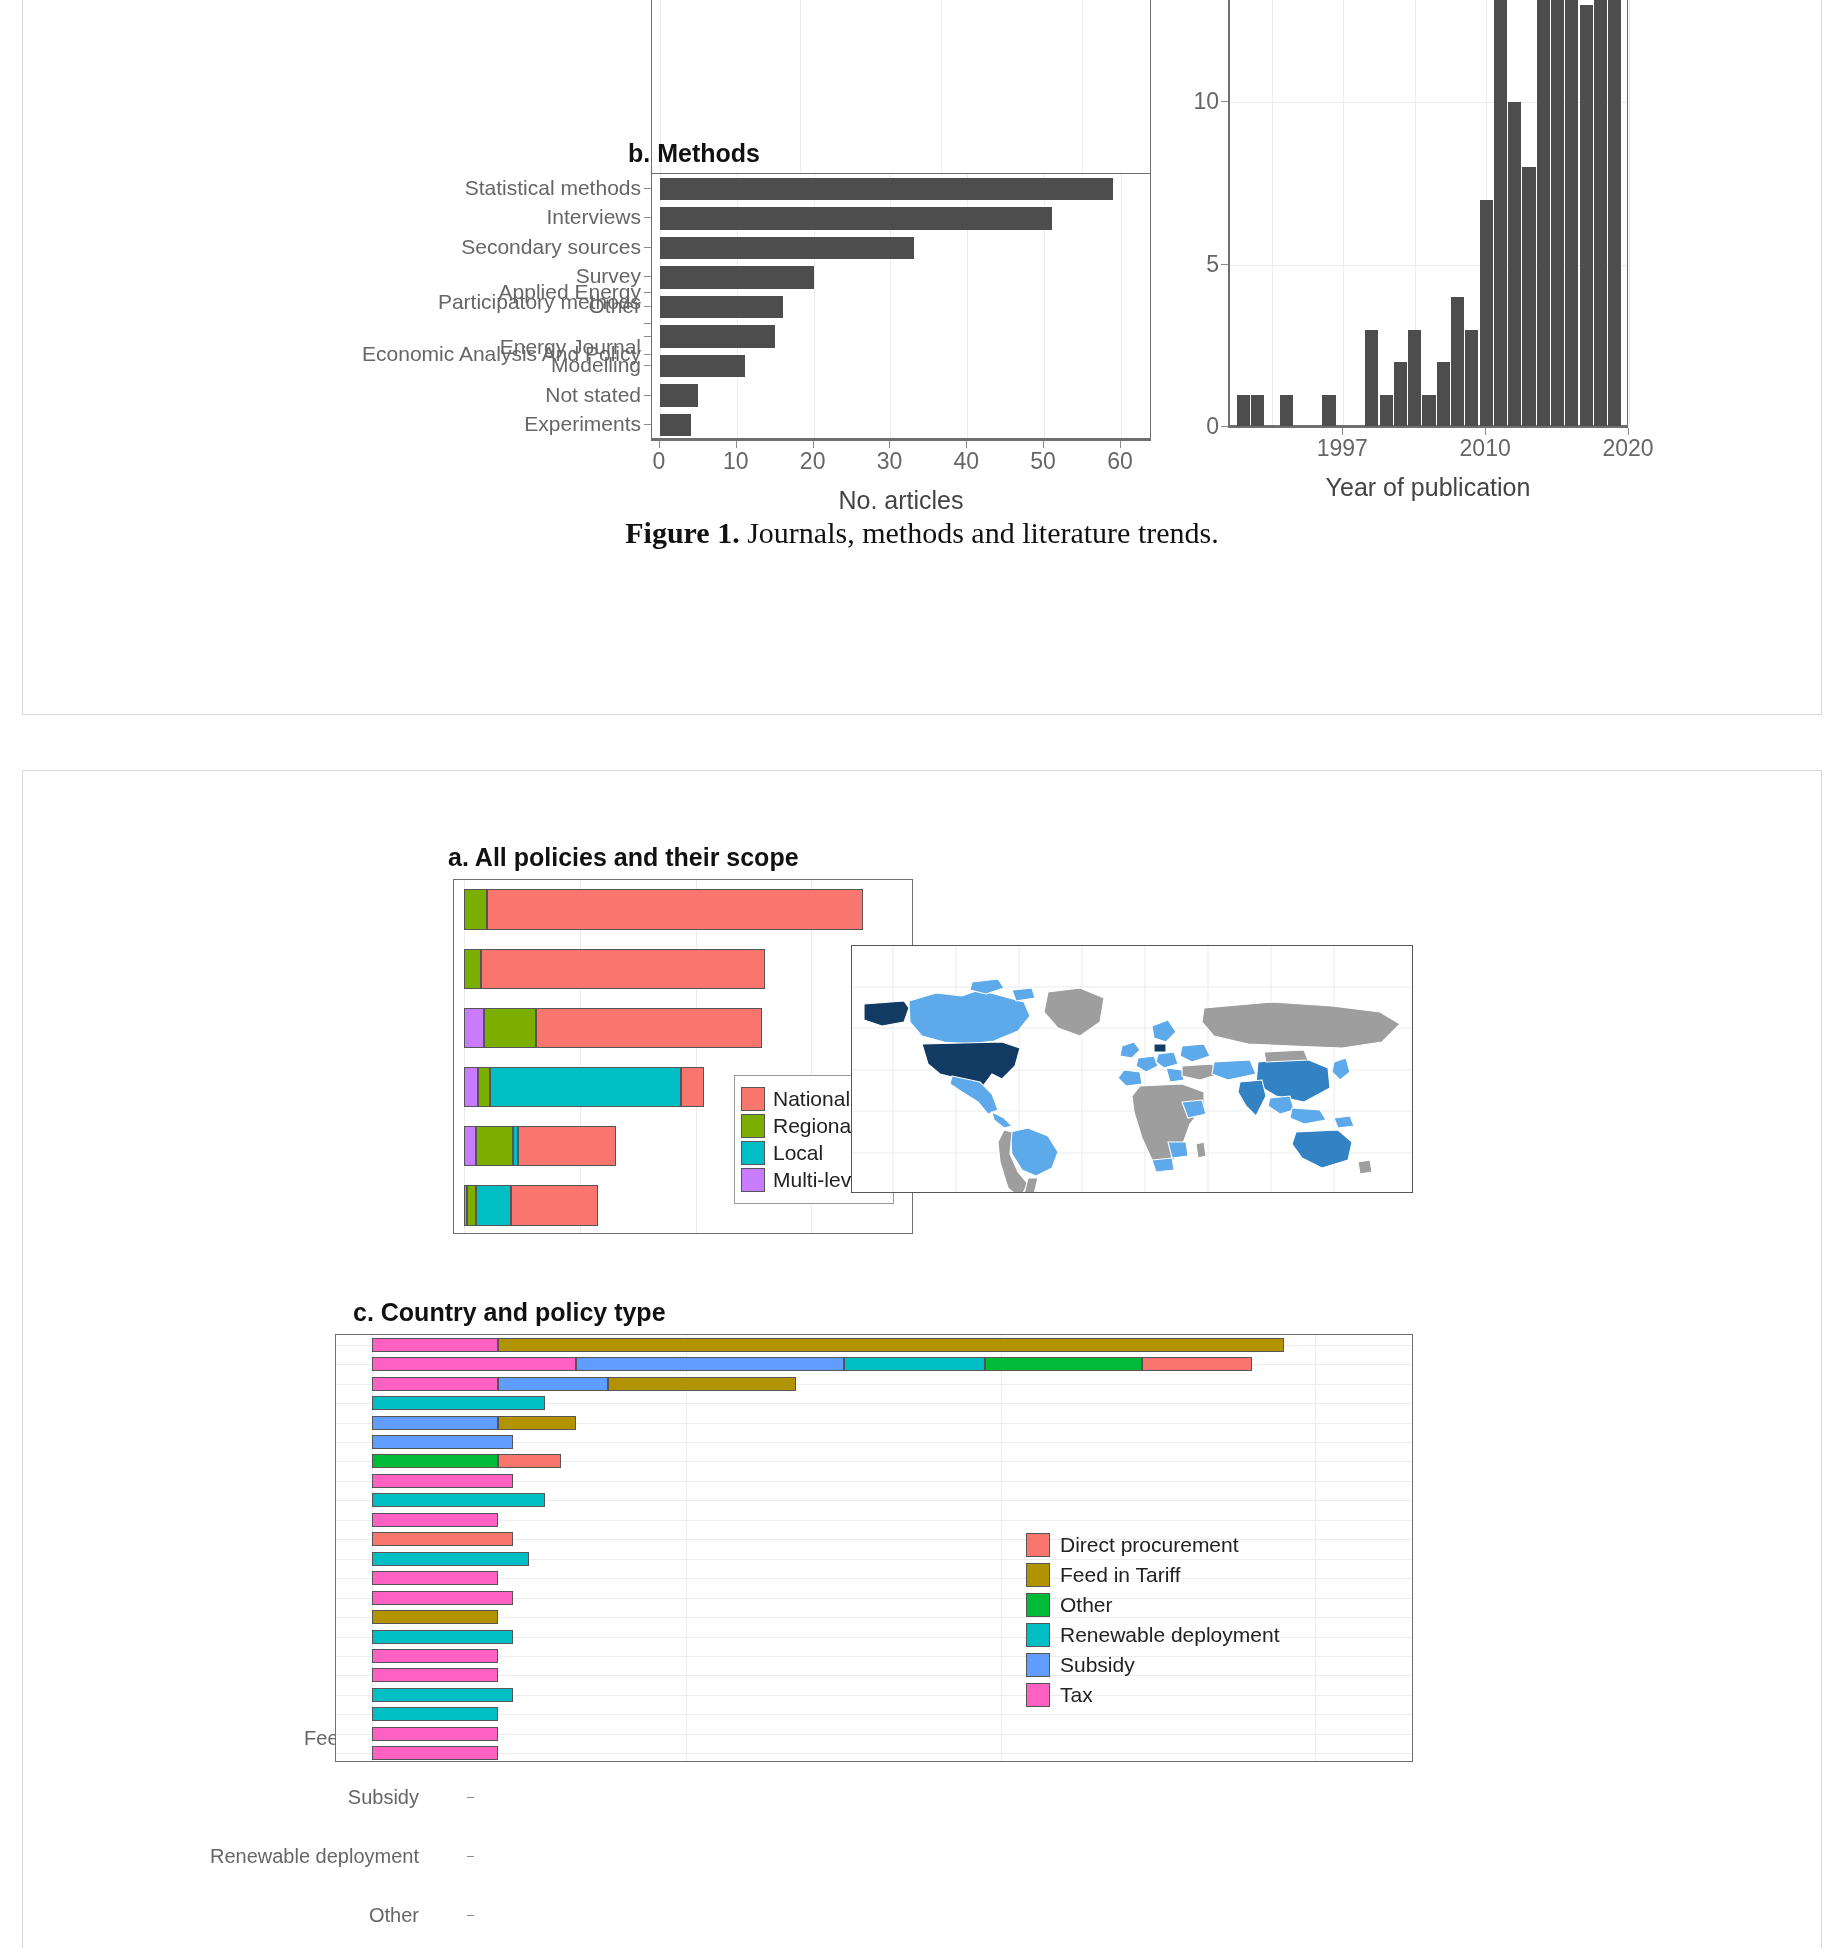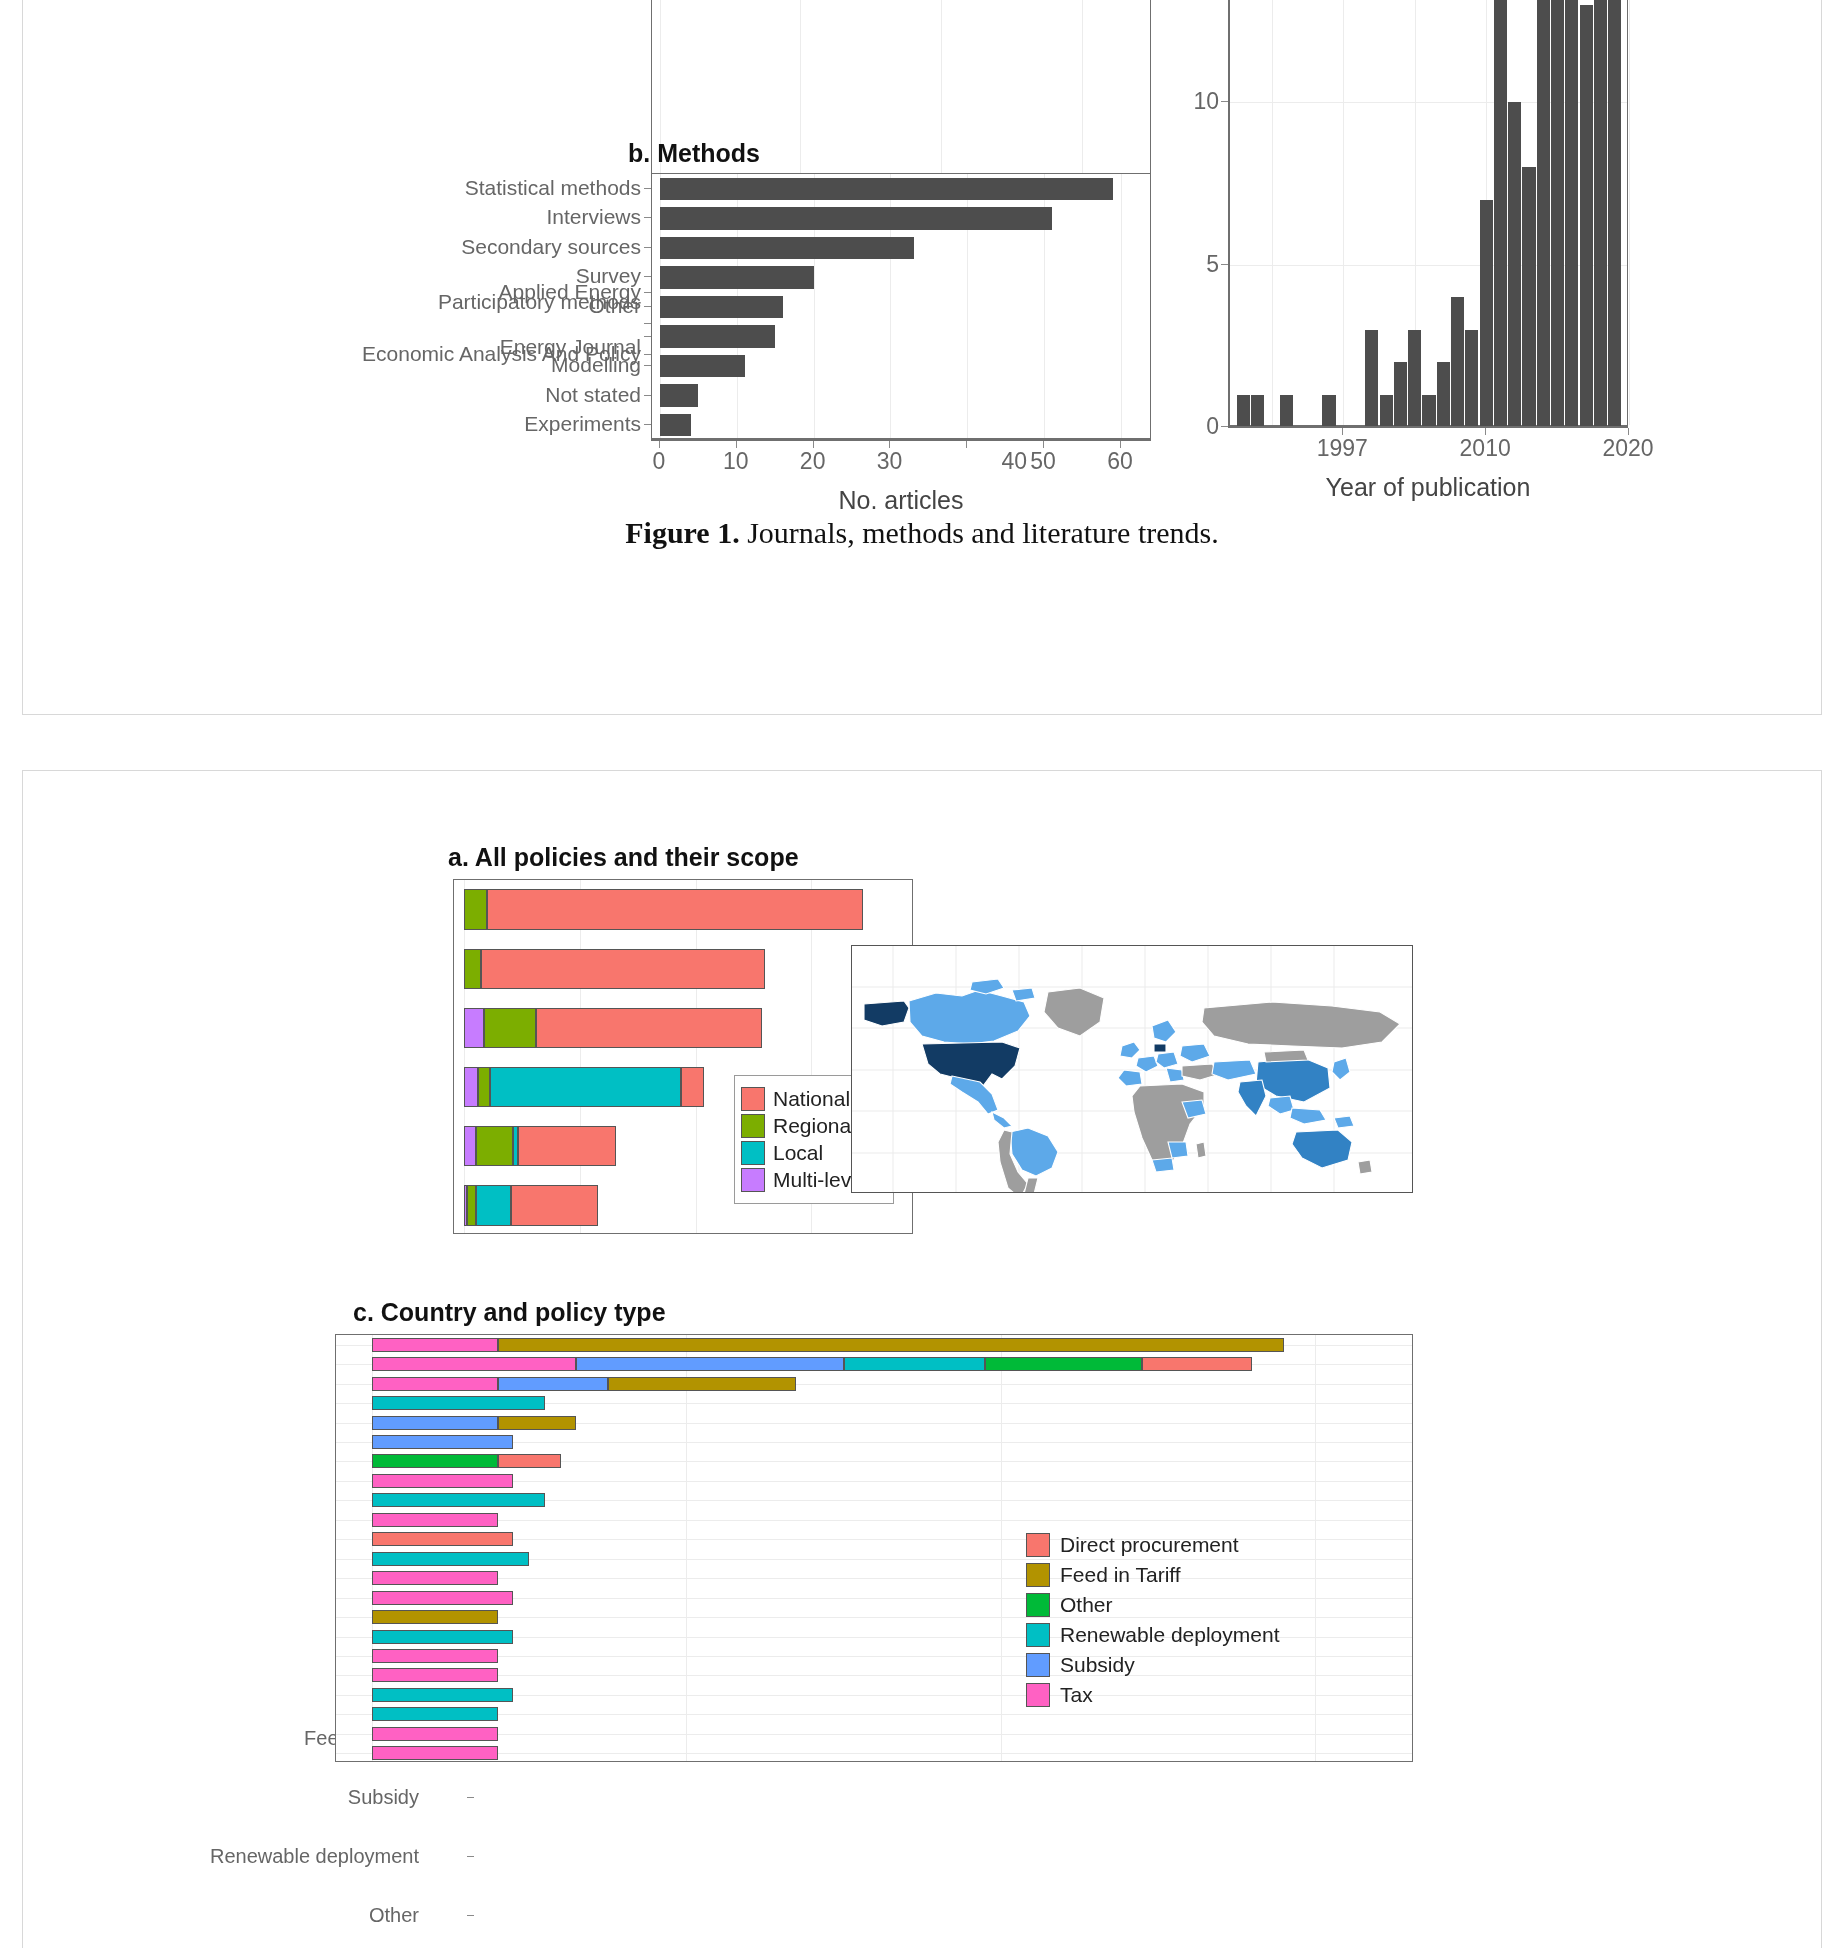--- a/index.html
+++ b/index.html
@@ -130,21 +130,21 @@
         <div style="position:absolute;left:628px;top:928px;width:500px;height:2px;background:#6f6f6f;"></div>
         <div class="xtick" style="left:636px;top:930px;"></div>
         <div class="xlab" style="left:636px;top:937px;">0</div>
         <div class="xtick" style="left:712.8253968253969px;top:930px;"></div>
         <div class="xlab" style="left:712.8253968253969px;top:937px;">10</div>
         <div class="xtick" style="left:789.6507936507936px;top:930px;"></div>
         <div class="xlab" style="left:789.6507936507936px;top:937px;">20</div>
         <div class="xtick" style="left:866.4761904761905px;top:930px;"></div>
         <div class="xlab" style="left:866.4761904761905px;top:937px;">30</div>
         <div class="xtick" style="left:943.3015873015872px;top:930px;"></div>
-        <div class="xlab" style="left:943.3015873015872px;top:937px;margin-left:48px;">40</div>
+        <div class="xlab" style="left:943.3015873015872px;top:937px;">40</div>
         <div class="xtick" style="left:1020.1269841269841px;top:930px;"></div>
         <div class="xlab" style="left:1020.1269841269841px;top:937px;">50</div>
         <div class="xtick" style="left:1096.952380952381px;top:930px;"></div>
         <div class="xlab" style="left:1096.952380952381px;top:937px;">60</div>
       </div>
     <div class="axis-title" style="left:628px;top:975px;width:500px;">No. articles</div>
 
     <div class="plotbox" id="p1c" style="left:1205px;top:330px;width:400px;height:585px;">
       <div id="p1c-grid">
           <div class="gridh" style="top:585px;"></div>

